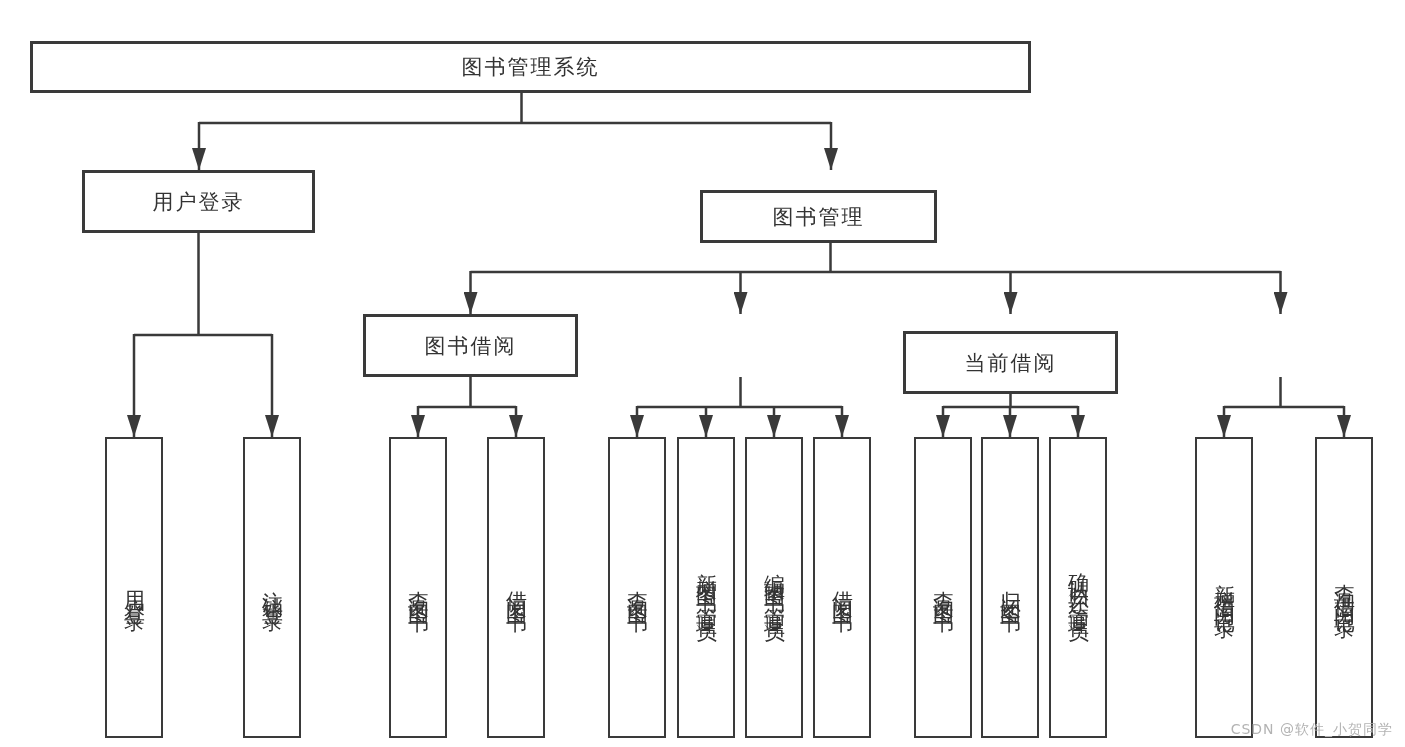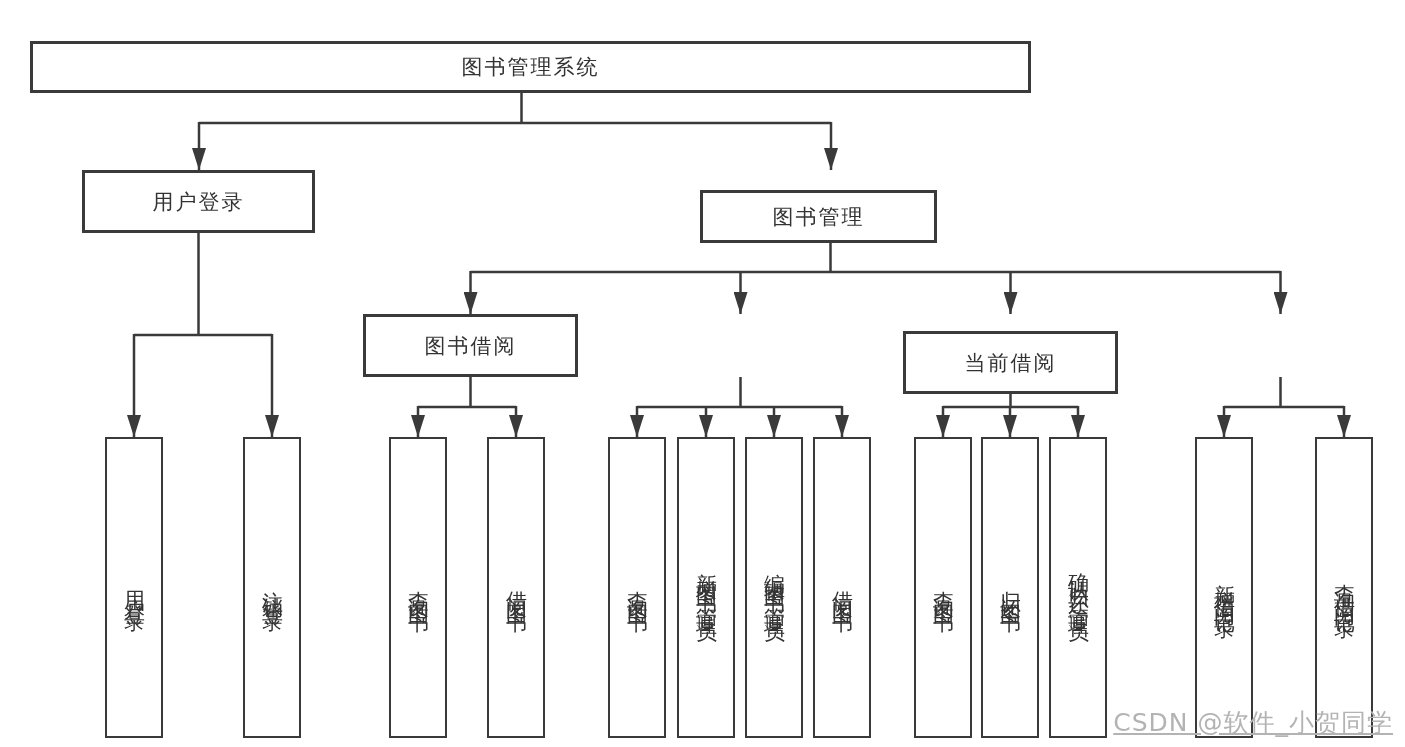--- a/index.html
+++ b/index.html
@@ -48,25 +48,24 @@
     writing-mode: vertical-rl;
     font-size: 21px;
     letter-spacing: 7px;
     line-height: 1;
     color: #333333;
   }
   .watermark {
     position: absolute;
     right: 12px;
     bottom: 8px;
-    font-size: 25px;
+    font-size: 14px;
     color: #b3b3b3;
     letter-spacing: 1px;
     white-space: nowrap;
-    text-decoration: underline;
   }
 </style>
 </head>
 <body>
 
 <div class="canvas">
 
   <svg class="wires" viewBox="0 0 1405 747" xmlns="http://www.w3.org/2000/svg">
     <defs>
       <marker id="arrow" viewBox="0 0 22 14" refX="22" refY="7" markerWidth="22" markerHeight="14" markerUnits="userSpaceOnUse" orient="auto">

